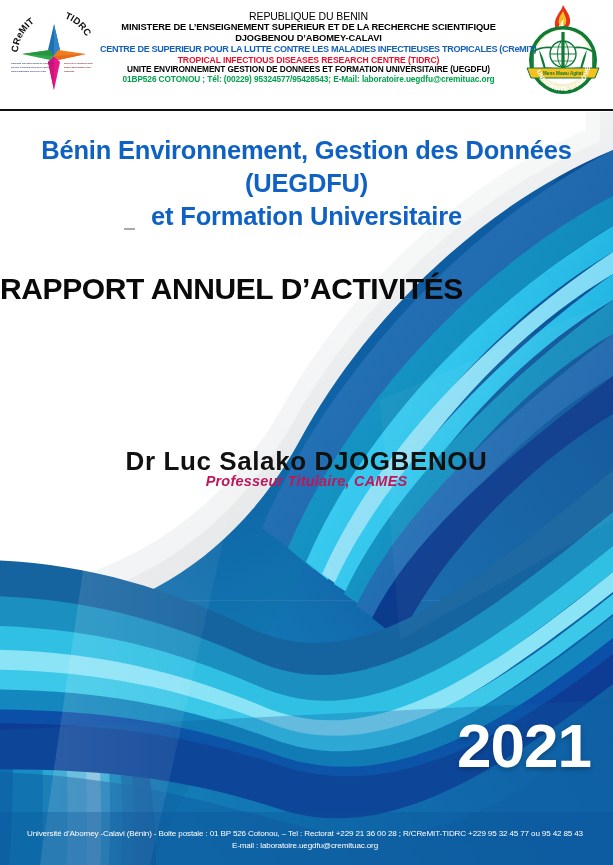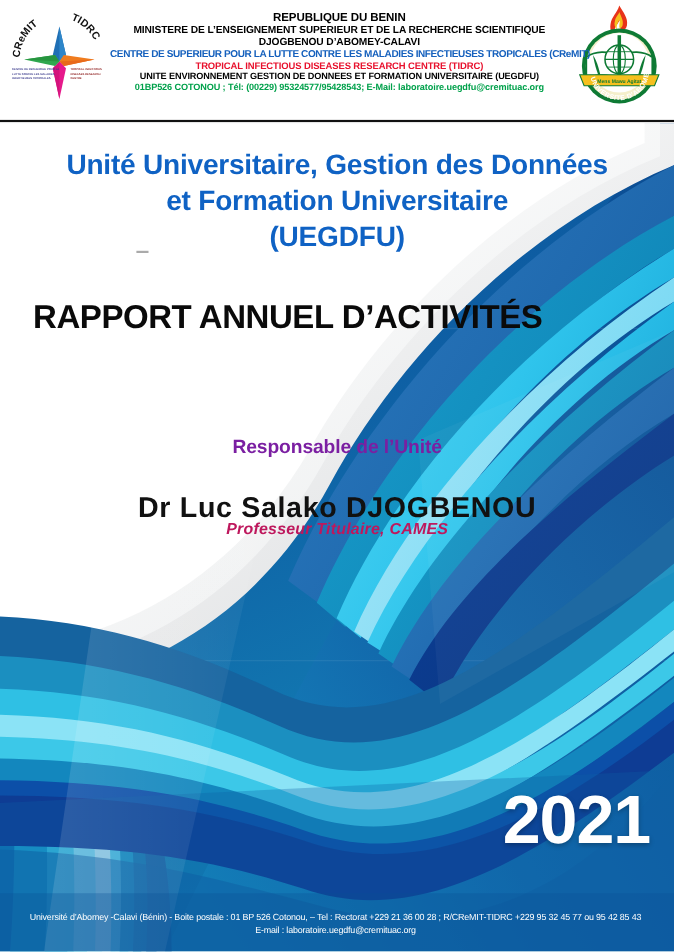--- a/index.html
+++ b/index.html
@@ -48,21 +48,21 @@
     position:absolute;
     left:100px; right:96px; top:10px;
     text-align:center;
   }
   .hline{
     margin:0;
     line-height:1.18;
     letter-spacing:-0.1px;
     white-space:nowrap;
   }
-  .h-l1{ font-size:10.5px; font-weight:bold; color:#000; }
+  .h-l1{ font-size:10.5px; font-weight:normal; color:#000; }
   .h-l2{ font-size:9.3px;  font-weight:bold; color:#000; }
   .h-l3{ font-size:9.3px;  font-weight:bold; color:#000; }
   .h-l4{ font-size:9.1px;  font-weight:bold; color:#1560BD; letter-spacing:-0.35px;}
   .h-l5{ font-size:8.6px;  font-weight:bold; color:#E8112D; }
   .h-l6{ font-size:8.3px;  font-weight:bold; color:#000; }
   .h-l7{ font-size:8.3px;  font-weight:bold; color:#00A14B; }
   #header-rule{
     position:absolute;
     left:0; top:109px;
     width:613px; height:2px;
@@ -93,21 +93,21 @@
     width:11px; height:2px;
     background:#9b9b9b;
     opacity:.85;
   }
 
   #report-title{
     position:absolute;
     z-index:6;
     left:0; top:272px;
     width:493px;
-    text-align:right;
+    text-align:left;
     margin:0;
     font-size:30px;
     font-weight:bold;
     color:#0a0a0a;
     letter-spacing:-0.4px;
   }
 
   
   #resp-label{
     position:absolute;
@@ -409,29 +409,28 @@
       <div class="hline h-l4">CENTRE DE SUPERIEUR POUR LA LUTTE CONTRE LES MALADIES INFECTIEUSES TROPICALES (CReMIT)</div>
       <div class="hline h-l5">TROPICAL INFECTIOUS DISEASES RESEARCH CENTRE (TIDRC)</div>
       <div class="hline h-l6">UNITE ENVIRONNEMENT GESTION DE DONNEES ET FORMATION UNIVERSITAIRE (UEGDFU)</div>
       <div class="hline h-l7">01BP526 COTONOU ; Tél: (00229) 95324577/95428543; E-Mail: laboratoire.uegdfu@cremituac.org</div>
     </div>
 
     <div id="header-rule"></div>
   </div>
 
   <div id="title-block">
-    <div class="title-line">Unité Universitaire, Gestion des Données</div>
+    <div class="title-line">Bénin Environnement, Gestion des Données</div>
+    <div class="title-line">(UEGDFU)</div>
     <div class="title-line">et Formation Universitaire</div>
-    <div class="title-line">(UEGDFU)</div>
   </div>
   <div id="stray-dash"></div>
 
   <div id="report-title">RAPPORT ANNUEL D’ACTIVITÉS</div>
 
-  <div id="resp-label">Responsable de l’Unité</div>
   <div id="resp-name">Dr Luc Salako DJOGBENOU</div>
   <div id="resp-rank">Professeur Titulaire, CAMES</div>
 
   <div id="year">2021</div>
 
   <div id="footer">
     <div class="foot-line">Université d’Abomey -Calavi (Bénin) - Boite postale : 01 BP 526 Cotonou, – Tel : Rectorat +229 21 36 00 28 ; R/CReMIT-TIDRC +229 95 32 45 77 ou 95 42 85 43</div>
     <div class="foot-line">E-mail : laboratoire.uegdfu@cremituac.org</div>
   </div>
 

